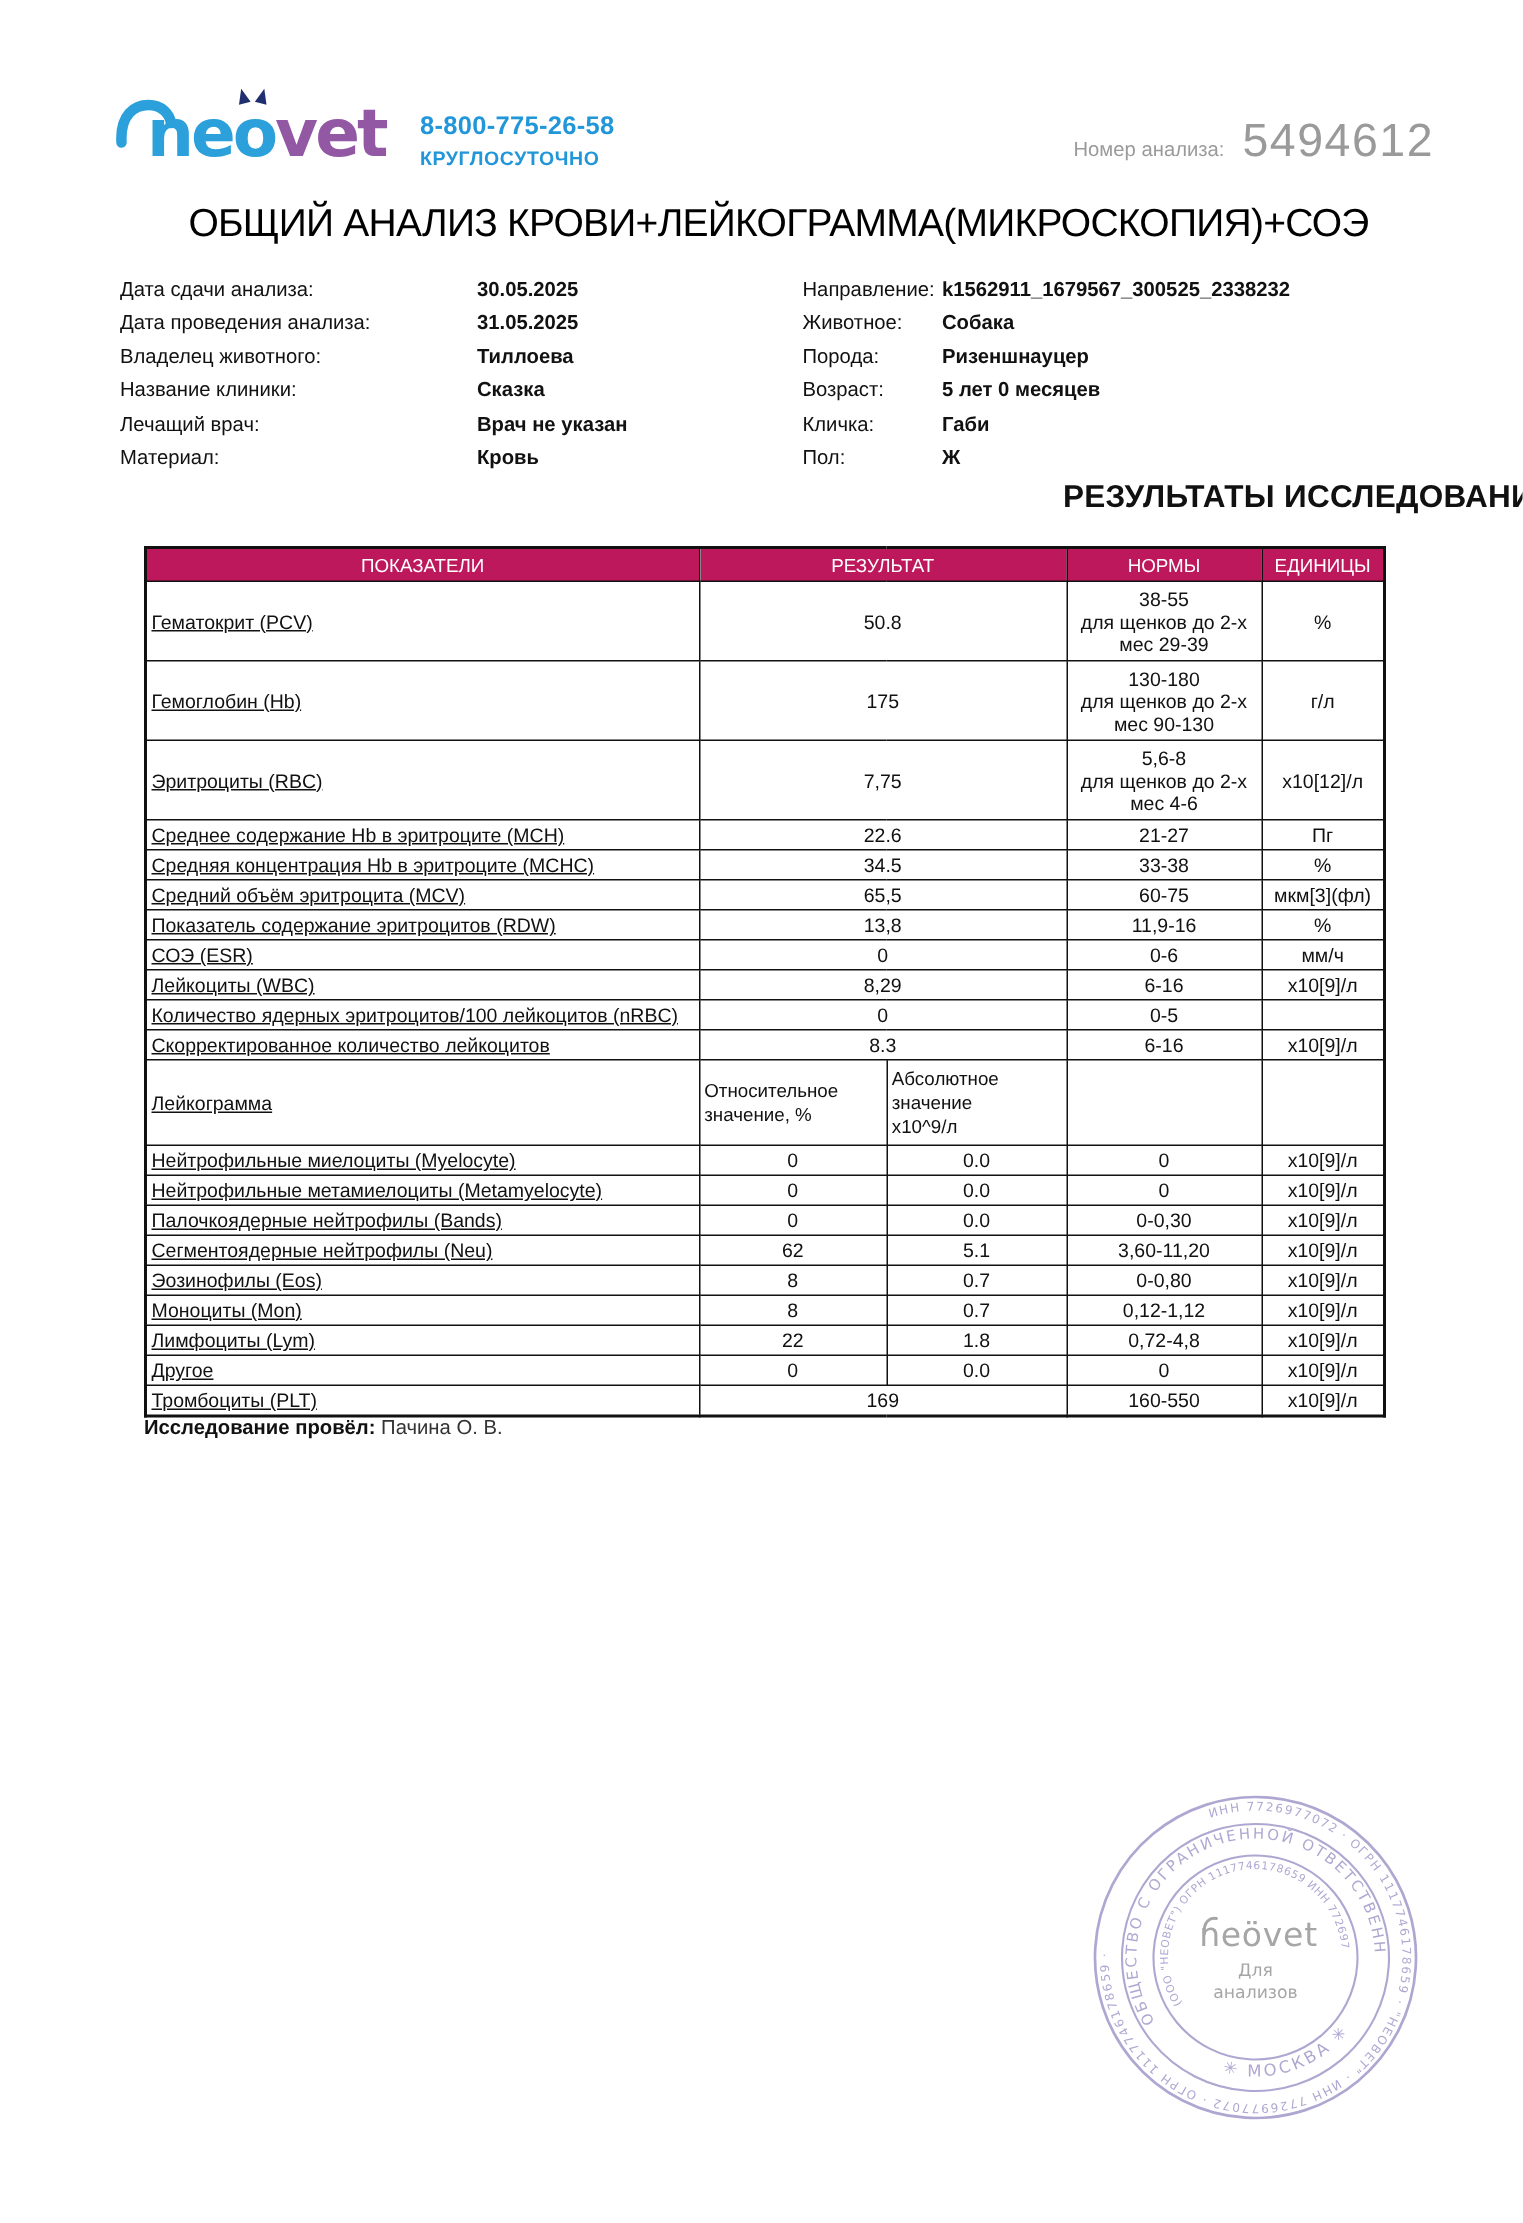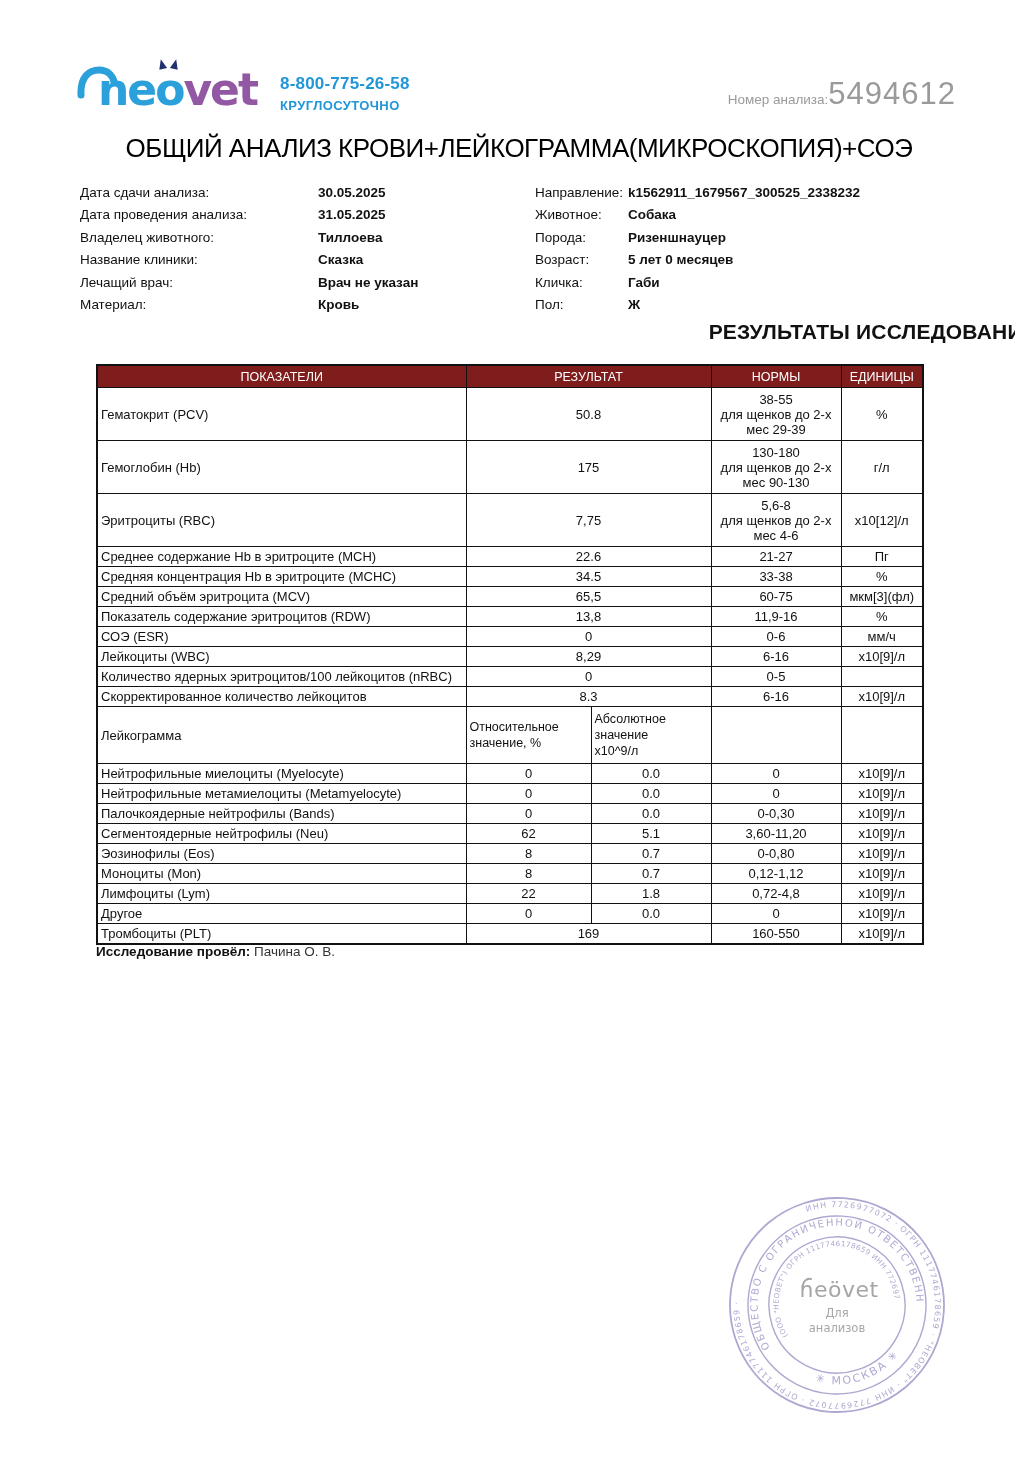--- a/index.html
+++ b/index.html
@@ -16,21 +16,21 @@
   .logo-o{position:relative;display:inline-block;}
   .ear{position:absolute;width:0;height:0;border-style:solid;border-width:0 4px 10px 4px;
        border-color:transparent transparent #20306e transparent;}
   .ear-l{left:3px;top:-3px;transform:rotate(-14deg);}
   .ear-r{left:16px;top:-3px;transform:rotate(14deg);}
 
   .phone{position:absolute;left:280px;top:74px;color:#2196d8;font-weight:bold;}
   .phone-number{font-size:17px;letter-spacing:0.2px;}
   .phone-caption{font-size:13px;margin-top:4px;letter-spacing:0.4px;}
 
-  .analysis-number{position:absolute;right:82px;top:76px;display:flex;align-items:baseline;color:#9a9a9a;}
+  .analysis-number{position:absolute;right:82px;top:76px;display:flex;align-items:baseline;gap:12px;color:#9a9a9a;}
   .an-label{font-size:13.5px;}
   .an-value{font-size:31px;letter-spacing:1px;}
 
   .doc-title{position:absolute;top:133px;left:0;width:100%;text-align:center;
              font-size:26px;letter-spacing:-0.5px;color:#000;}
 
   
   .meta{position:absolute;top:182px;left:0;width:100%;font-size:13.5px;}
   .meta-row{position:absolute;left:0;width:100%;height:22px;line-height:22px;}
   .meta-row span{position:absolute;white-space:nowrap;}
@@ -39,22 +39,22 @@
   .m-label-r{left:535px;}
   .m-value-r{left:628px;font-weight:bold;}
 
   .section-title{position:absolute;top:320px;left:0;width:100%;text-align:right;
                  font-weight:bold;font-size:21px;letter-spacing:0.2px;}
 
   
   .results-table{position:absolute;left:96px;top:364px;width:826px;border-collapse:collapse;
                  table-layout:fixed;font-size:13px;border:2px solid #111;}
   .results-table td,.results-table th{border:1.5px solid #111;padding:0 3px;overflow:hidden;}
-  .results-table thead th{background:#7f1d1d;color:#fff;font-weight:normal;font-size:12.5px;height:21px;}
-  .cell-name{text-align:left;}
+  .results-table thead th{background:#be185d;color:#fff;font-weight:normal;font-size:12.5px;height:21px;}
+  .cell-name{text-align:left;text-decoration:underline;}
   .cell-center{text-align:center;}
   .row-small td{height:19px;}
   .row-tall td{height:52px;}
   .row-leuko td{height:56px;}
   .multiline{white-space:pre-line;line-height:15px;}
   .cell-subheader{text-align:left;font-size:12.5px;white-space:pre-line;line-height:16px;vertical-align:middle;}
 
   
   .footer{position:absolute;left:96px;top:944px;font-size:13.5px;}
   .footer .label{font-weight:bold;}

